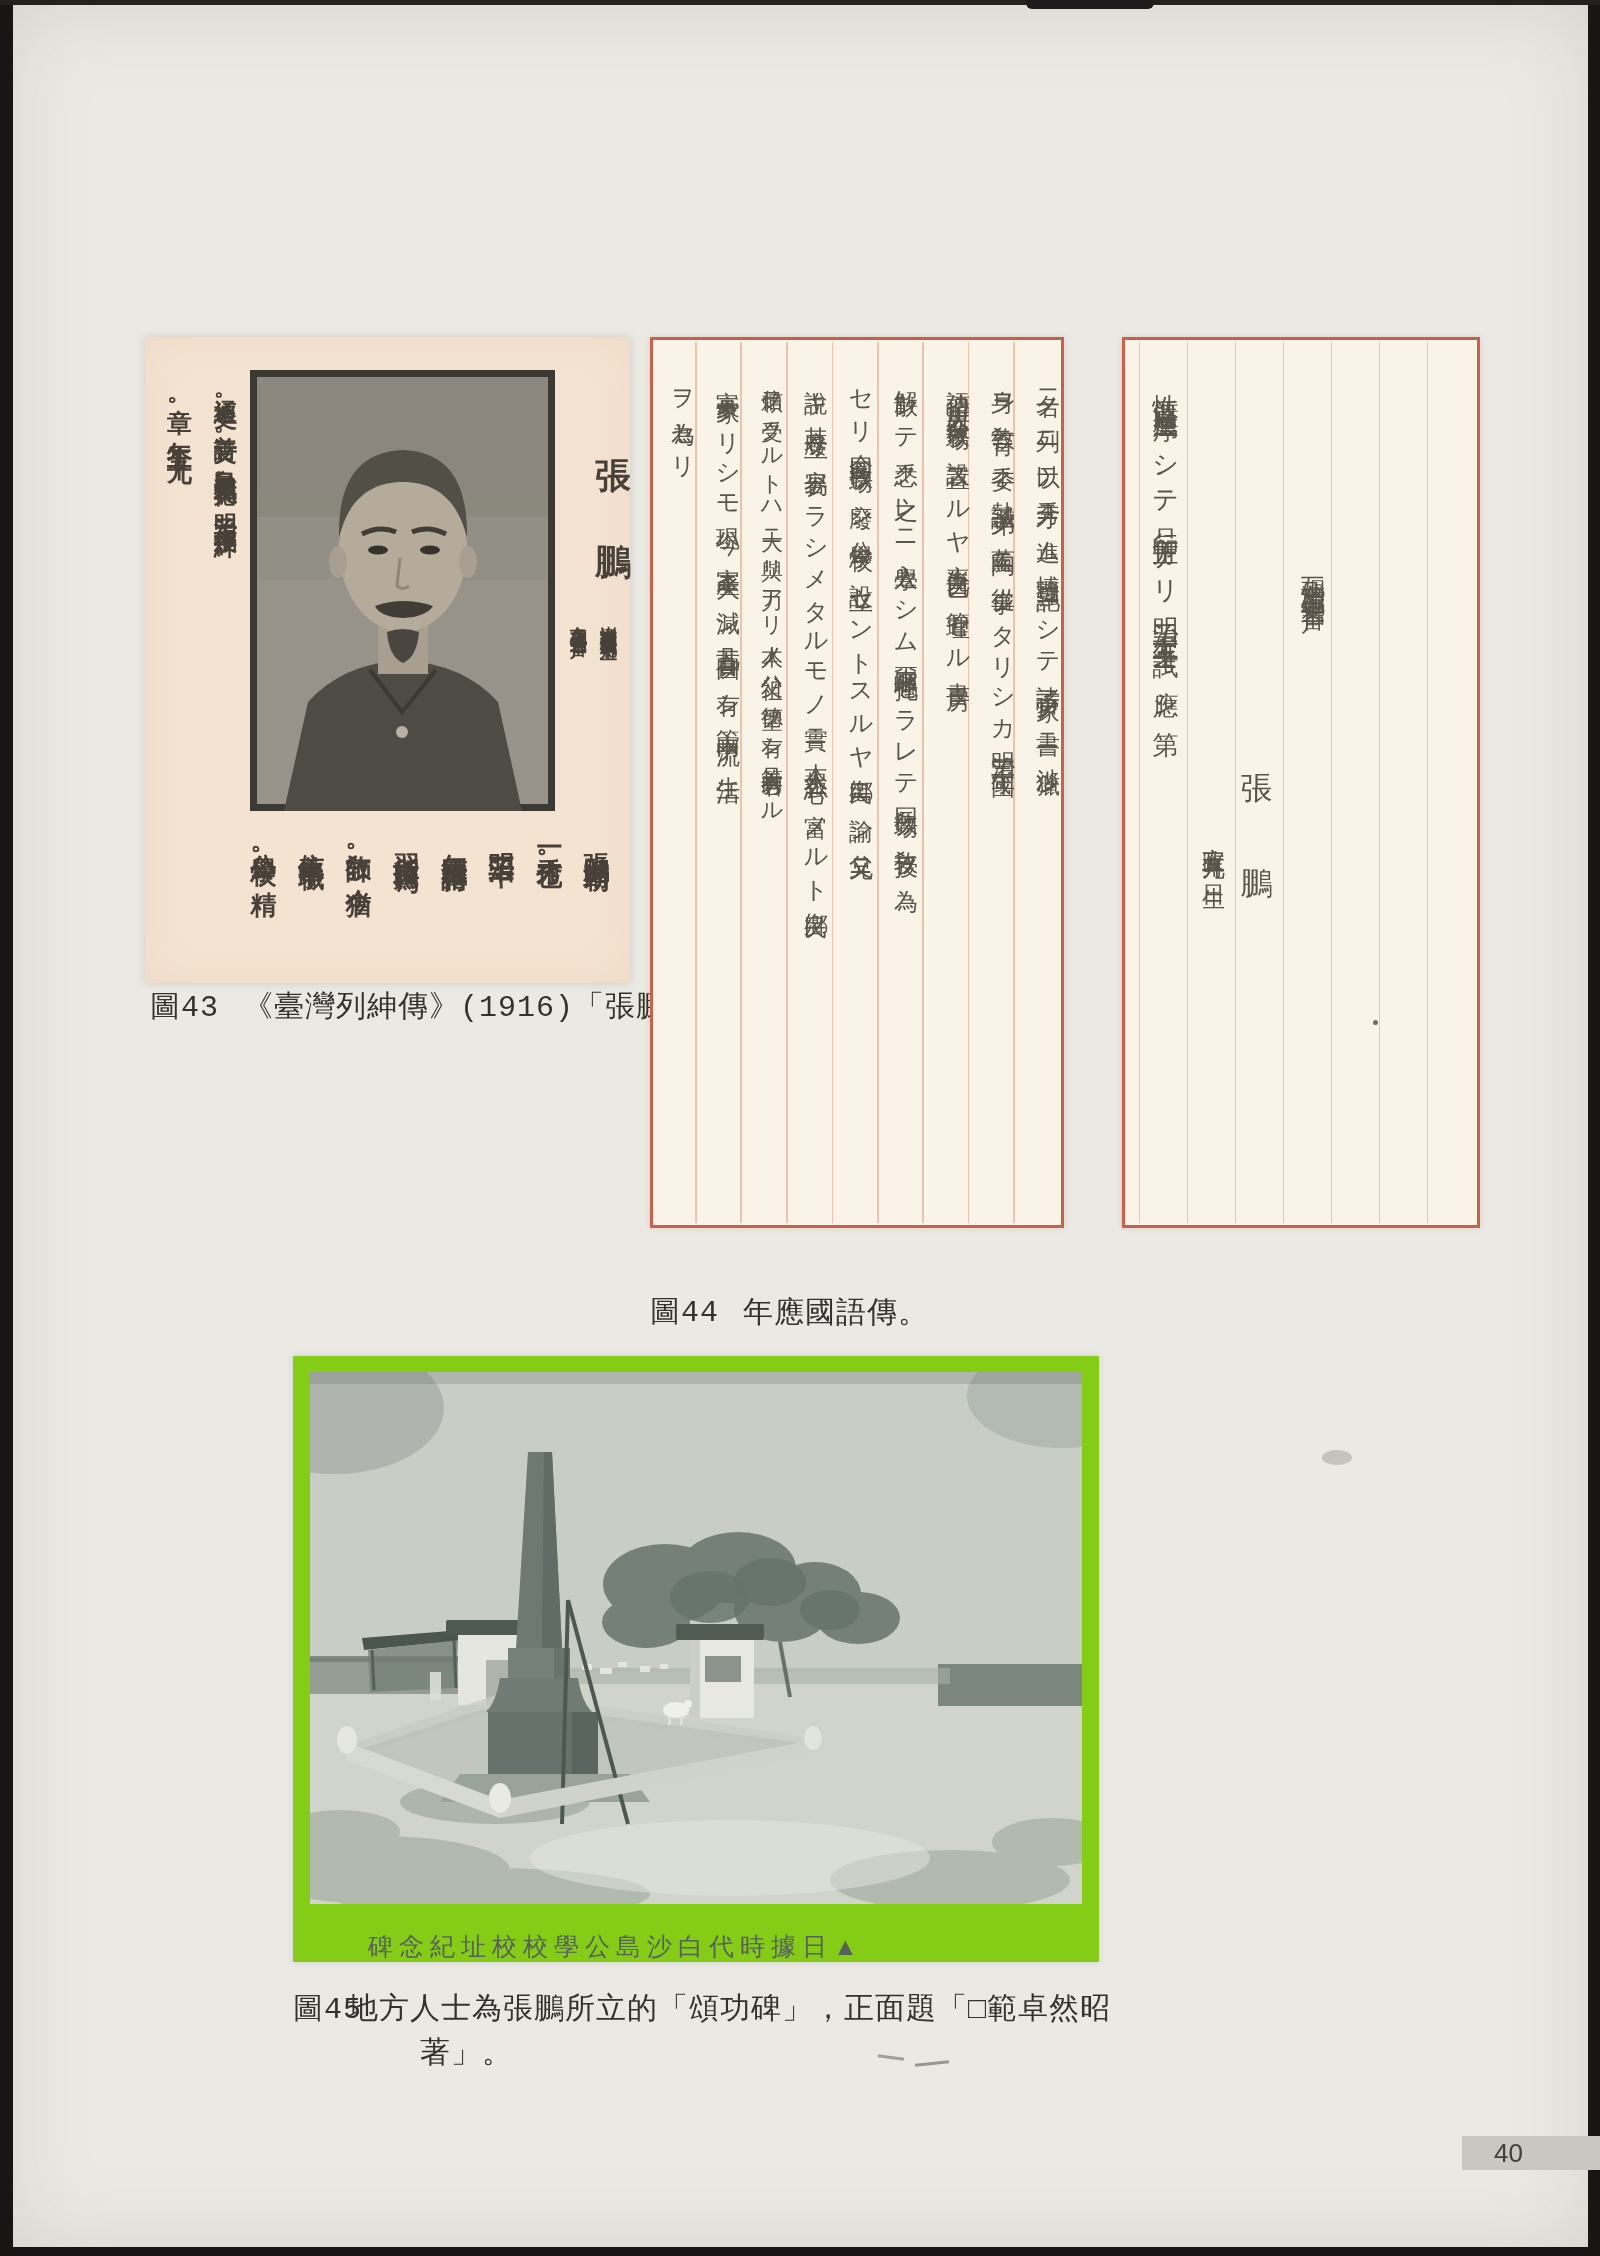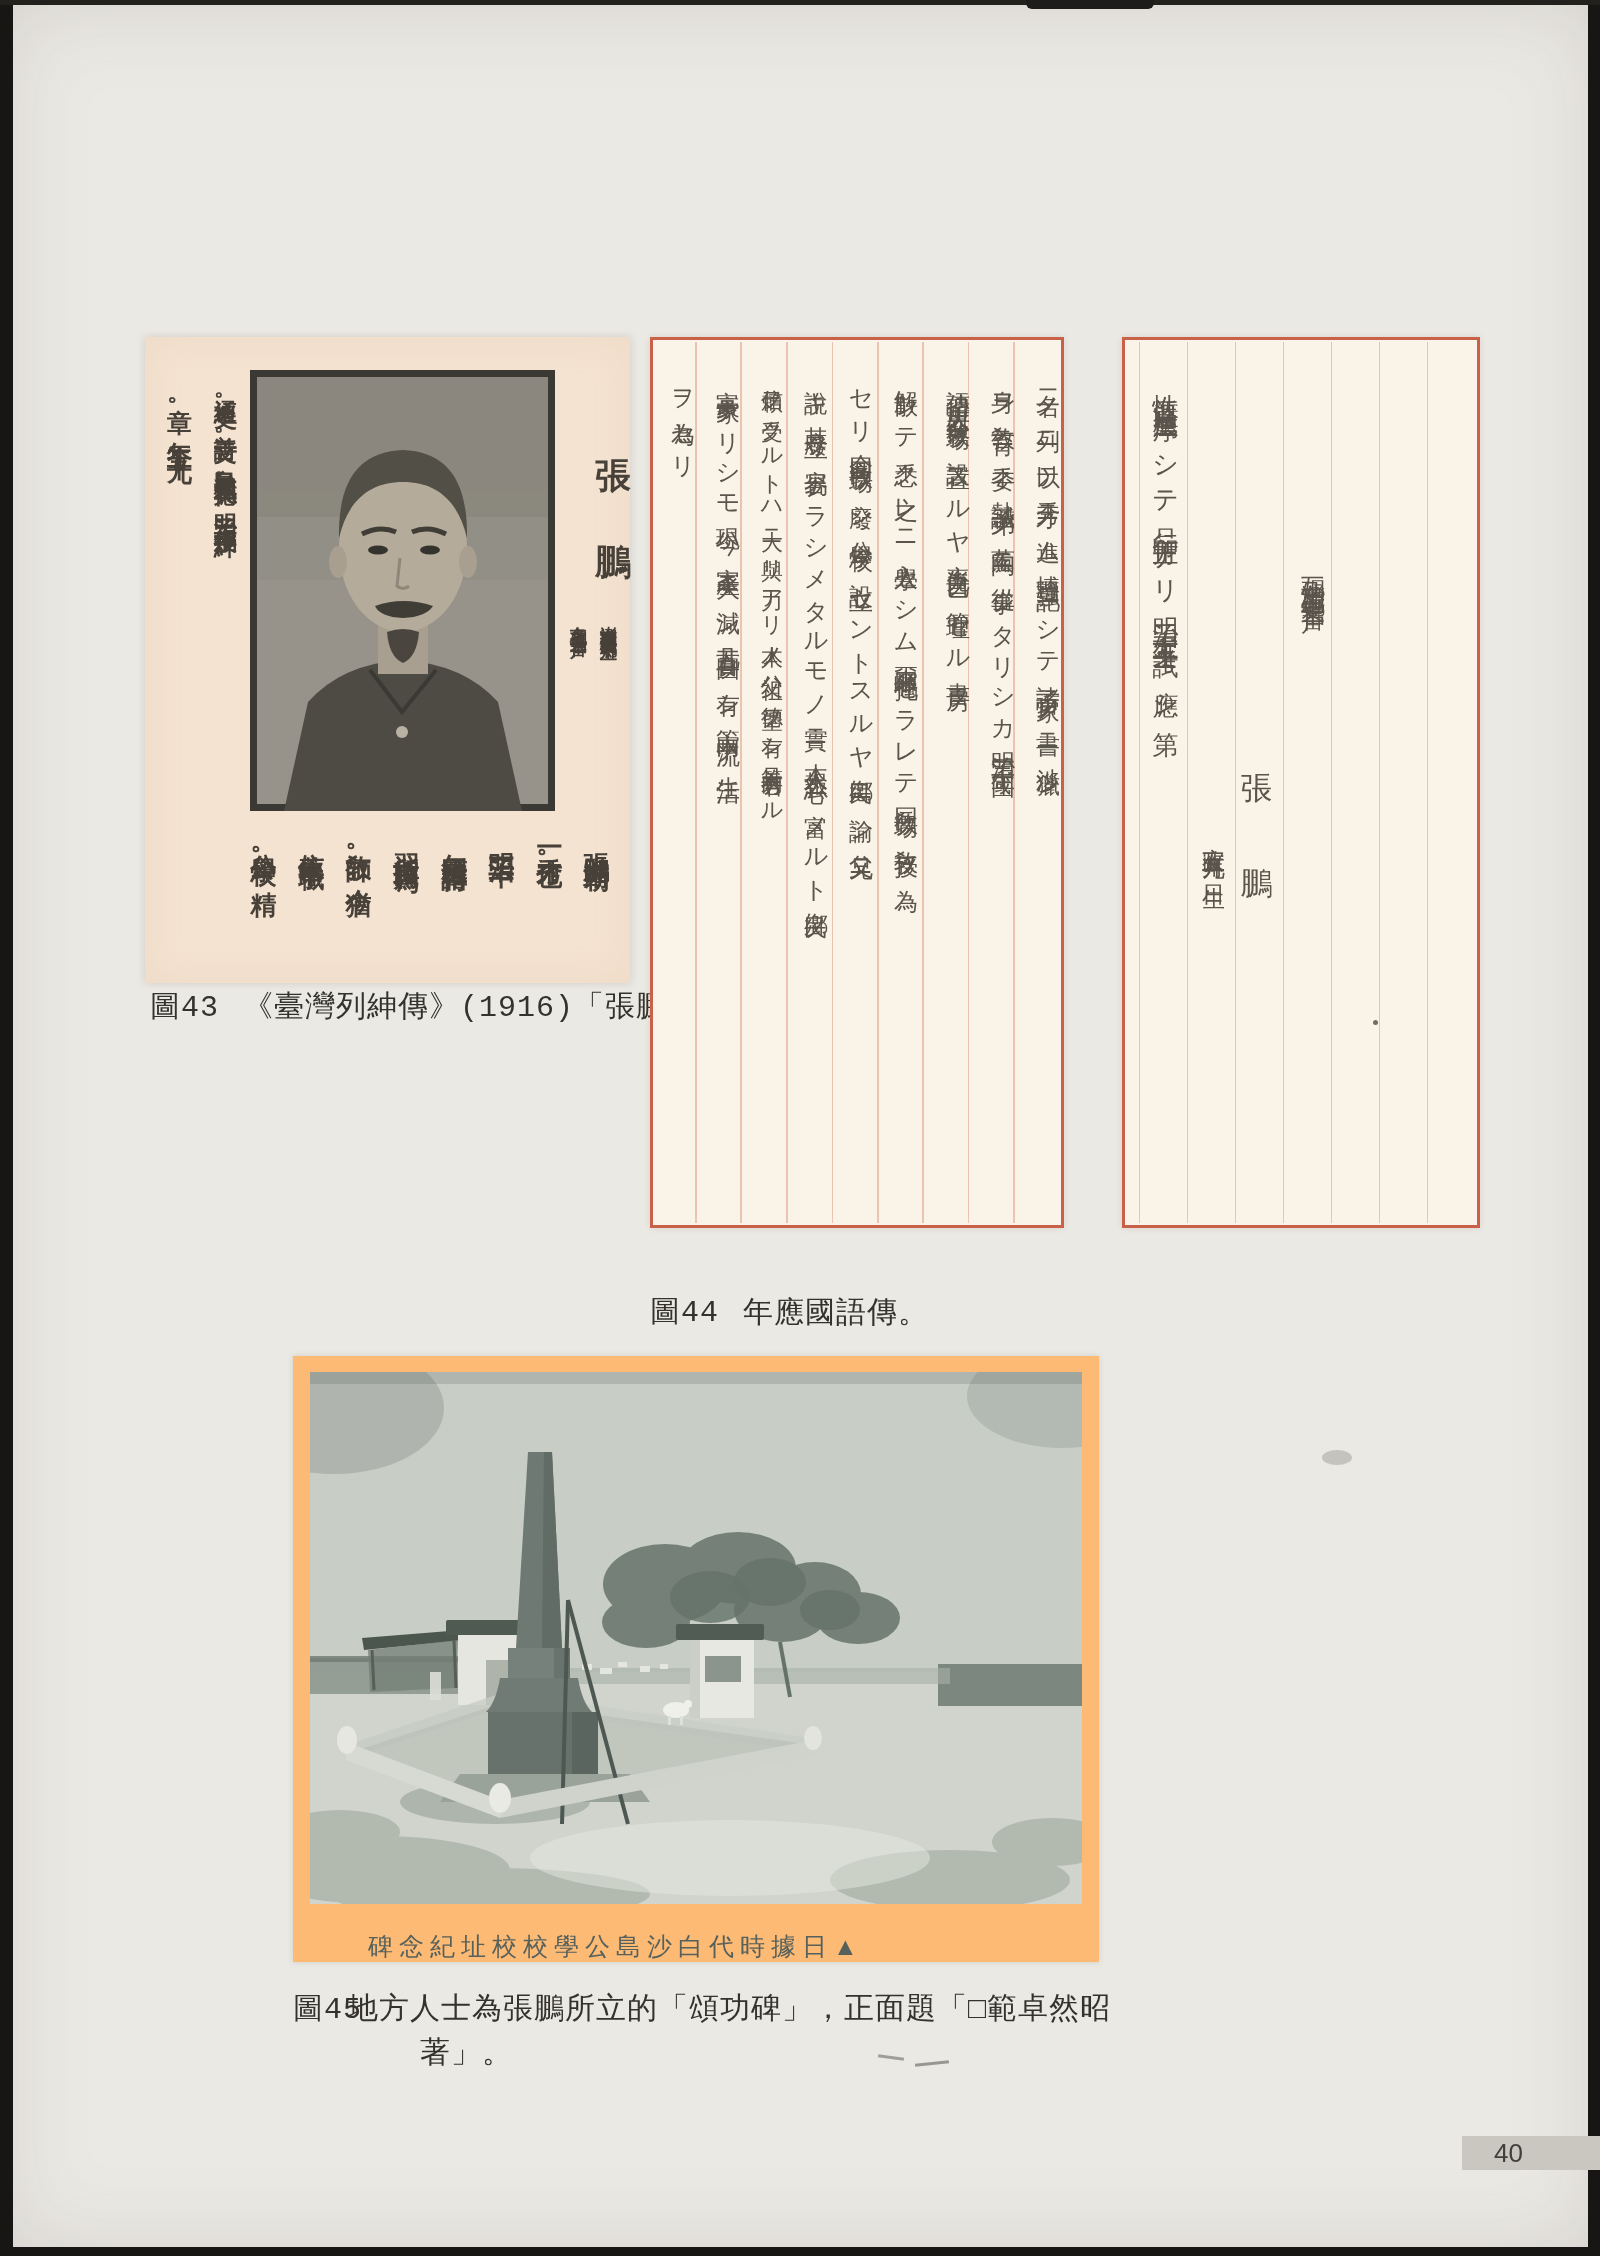--- a/index.html
+++ b/index.html
@@ -10,21 +10,21 @@
   .ink{font-family:"Liberation Serif",serif;color:#5a554c;}
   .print{font-family:"Liberation Serif",serif;color:#474139;font-weight:bold;}
   .cap{position:absolute;font-family:Liberation Mono, monospace;color:#34322e;font-size:30px;white-space:pre;letter-spacing:1px;}
   .clip{position:absolute;left:145px;top:337px;width:485px;height:646px;background:#f4e3d1;
         box-shadow:0 0 8px rgba(90,70,50,.18), inset 0 0 40px rgba(200,160,120,.12);}
   .mpage{position:absolute;top:337px;height:891px;background:#f9f4e7;border:3px solid #c96048;box-sizing:border-box;
          box-shadow:0 0 6px rgba(120,90,60,.15);}
   .rules{position:absolute;inset:2px;}
   .mcol{font-size:24px;letter-spacing:4px;}
   .tight{font-size:22px;letter-spacing:2px;}
-  .photo-panel{position:absolute;left:293px;top:1356px;width:806px;height:606px;background:#fdba74;
+  .photo-panel{position:absolute;left:293px;top:1356px;width:806px;height:606px;background:#84cc16;
          box-shadow:0 0 6px rgba(90,90,85,.18);}
   .photo-cap{position:absolute;left:75px;top:574px;font-family:"Liberation Serif",serif;font-size:25px;
          letter-spacing:6px;color:#57615c;white-space:pre;}
   .pagebar{position:absolute;left:1462px;top:2136px;width:138px;height:34px;background:#cac7c1;}
   .pagenum{position:absolute;left:32px;top:2px;font-family:"Liberation Sans",sans-serif;font-size:26px;color:#403f3c;}
   .mark{position:absolute;}
 </style>
 </head>
 <body>
 

